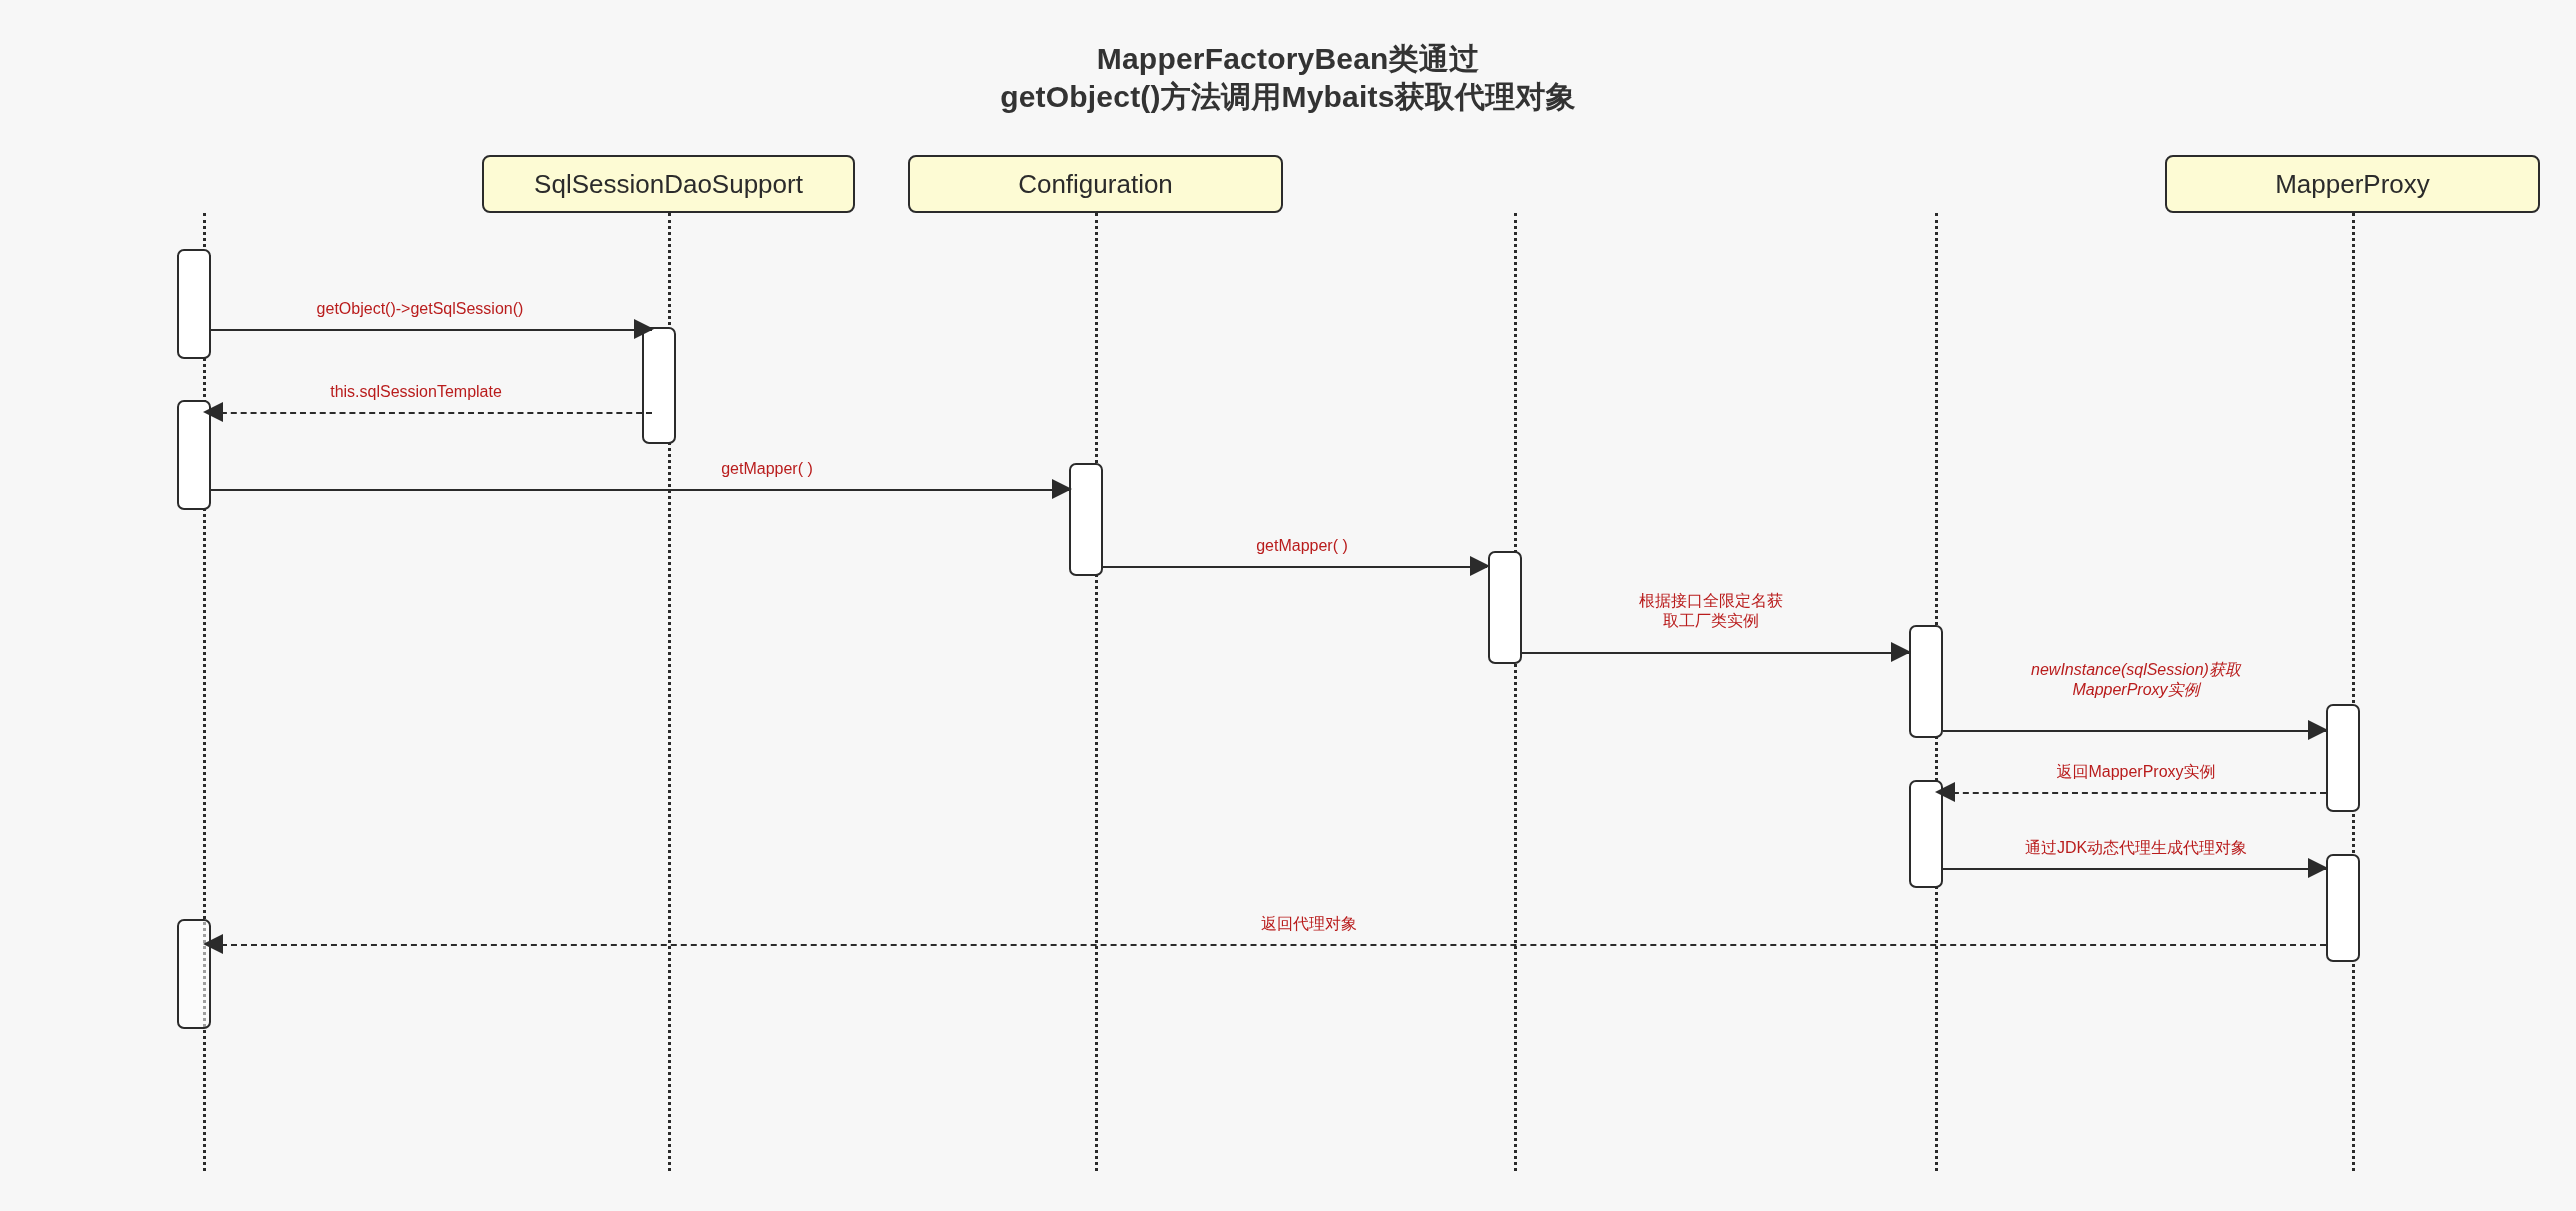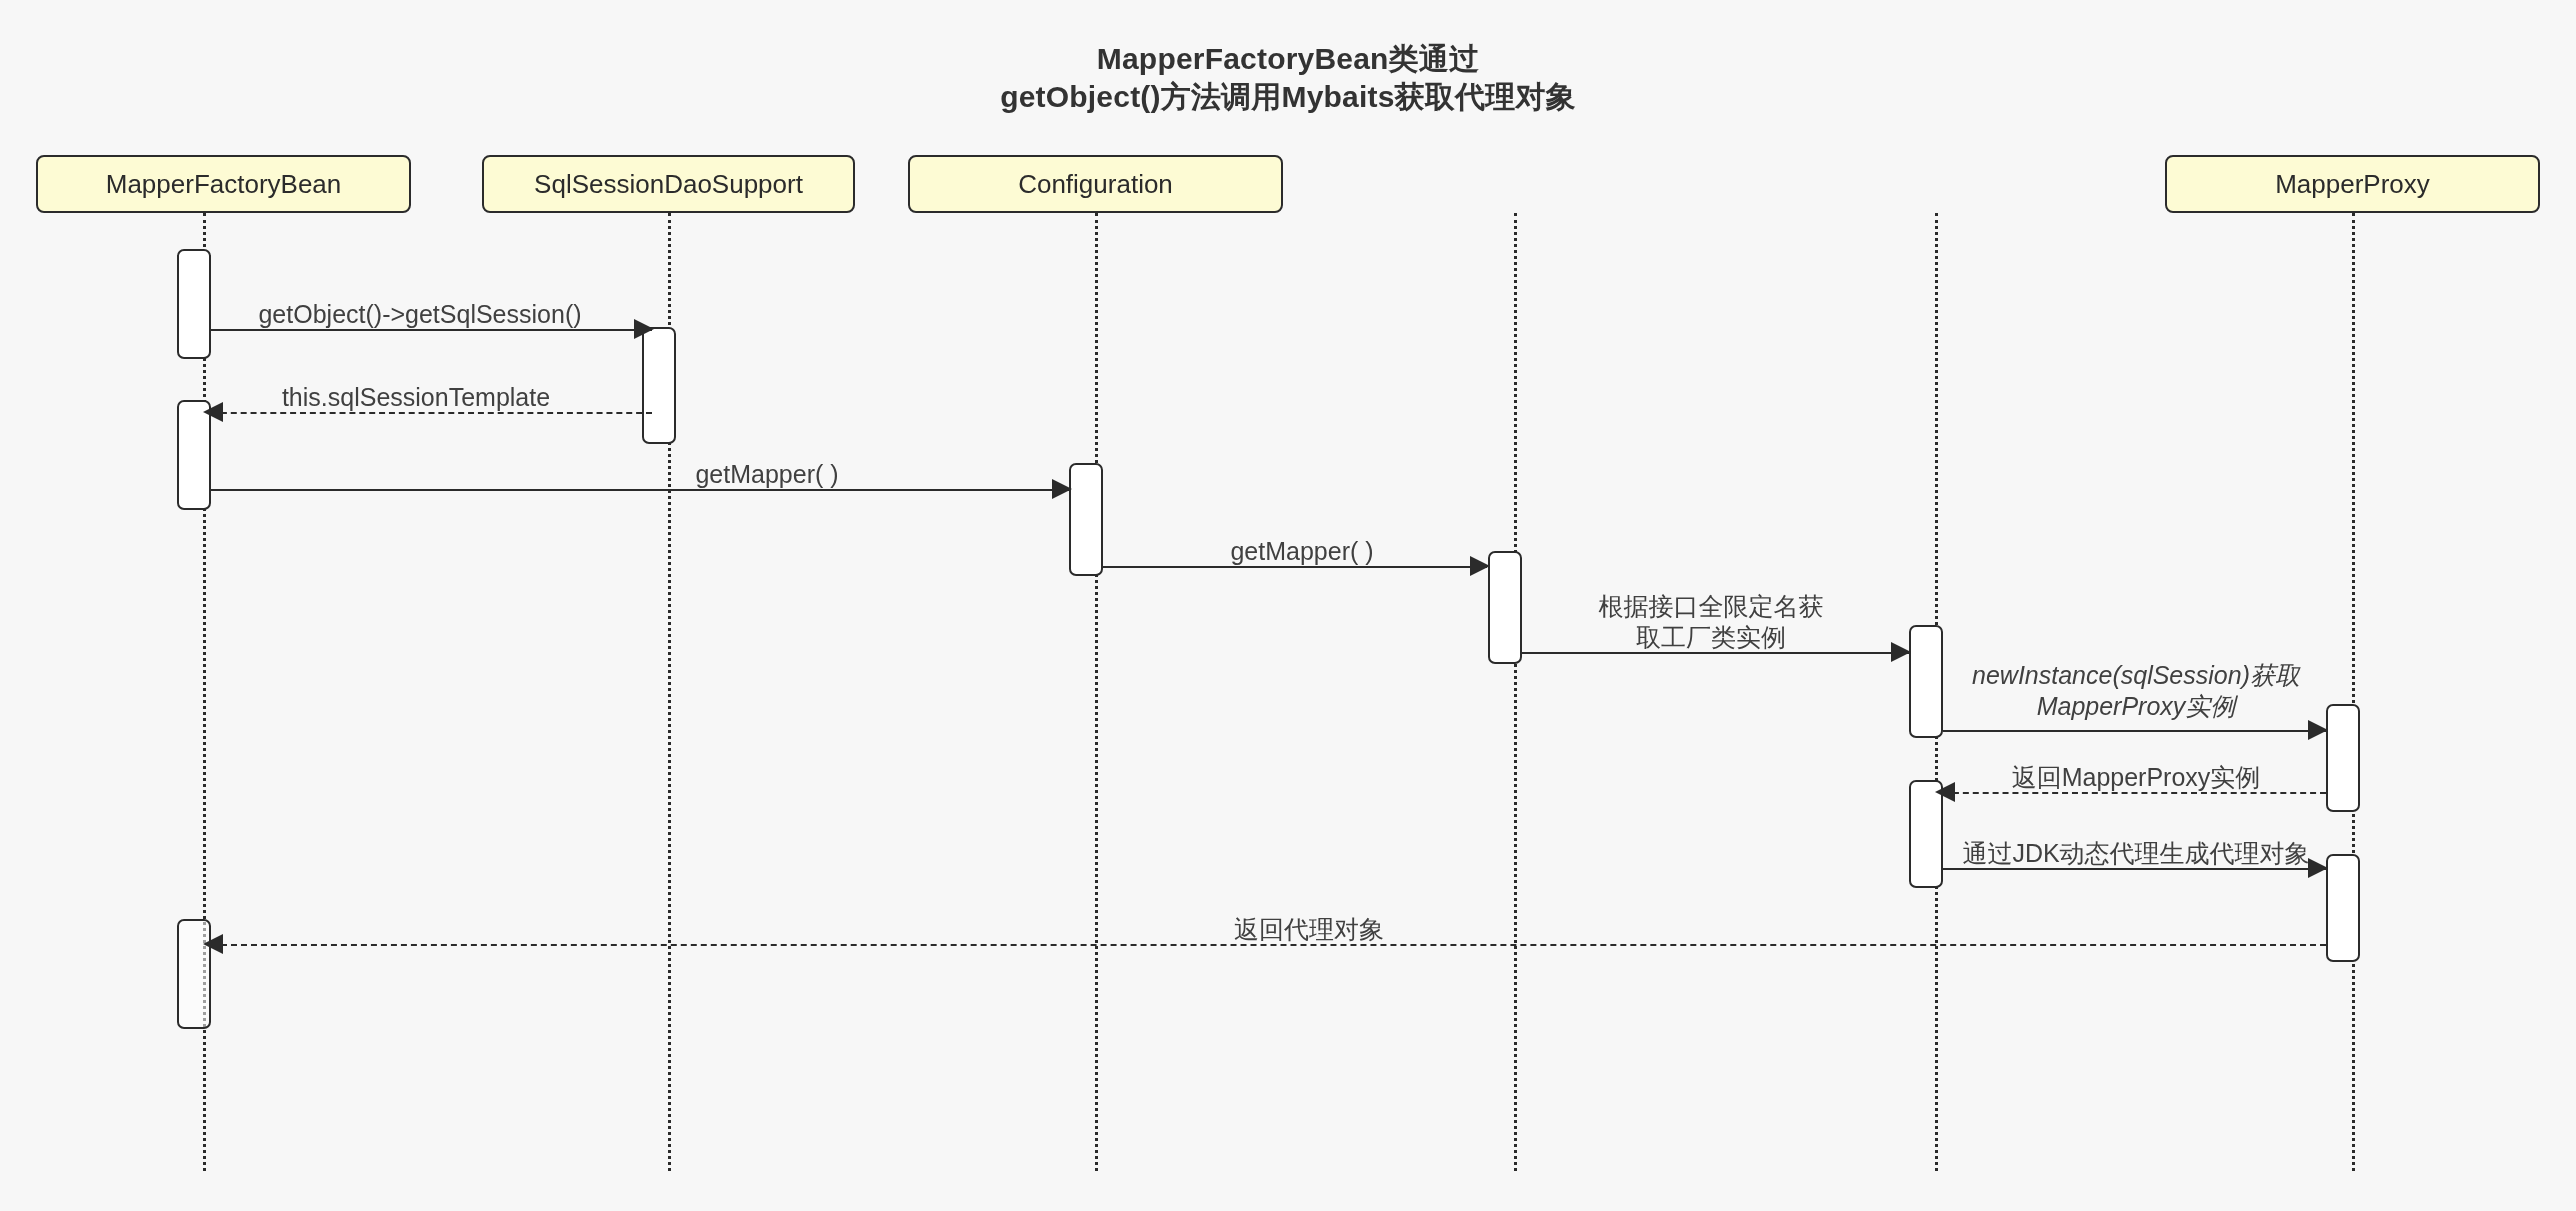--- a/index.html
+++ b/index.html
@@ -66,41 +66,38 @@
     position:absolute;
     width:0;height:0;
     border-top:10px solid transparent;
     border-bottom:10px solid transparent;
   }
   .arrowhead.right{border-left:20px solid #2b2b2b;}
   .arrowhead.left{border-right:20px solid #2b2b2b;}
 
   .msglabel{
     position:absolute;
-    color:#404040;
-    font-size:25px;
+    color:#b91c1c;
+    font-size:16px;
     line-height:1.25;
     text-align:center;
     white-space:pre;
     transform:translateX(-50%);
   }
 </style>
 </head>
 <body>
 
 <div id="stage">
 
   <div class="title">
     <div>MapperFactoryBean类通过</div>
     <div>getObject()方法调用Mybaits获取代理对象</div>
   </div>
 
-  <div class="pbox" style="left:36px;top:155px;width:375px;">
-    <span>MapperFactoryBean</span>
-  </div>
   <div class="pbox" style="left:482px;top:155px;width:373px;">
     <span>SqlSessionDaoSupport</span>
   </div>
   <div class="pbox" style="left:908px;top:155px;width:375px;">
     <span>Configuration</span>
   </div>
   <div class="pbox" style="left:2165px;top:155px;width:375px;">
     <span>MapperProxy</span>
   </div>
 

